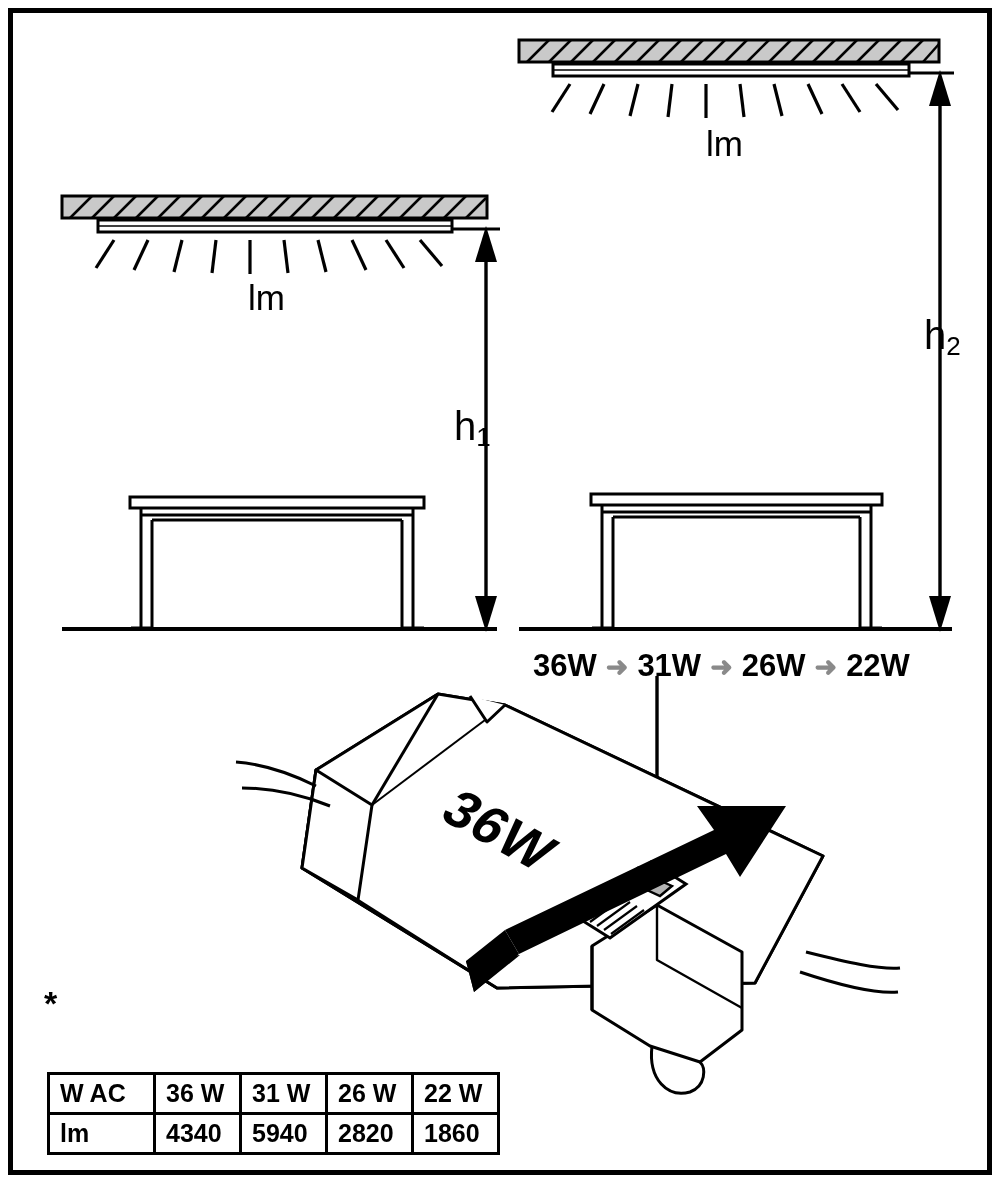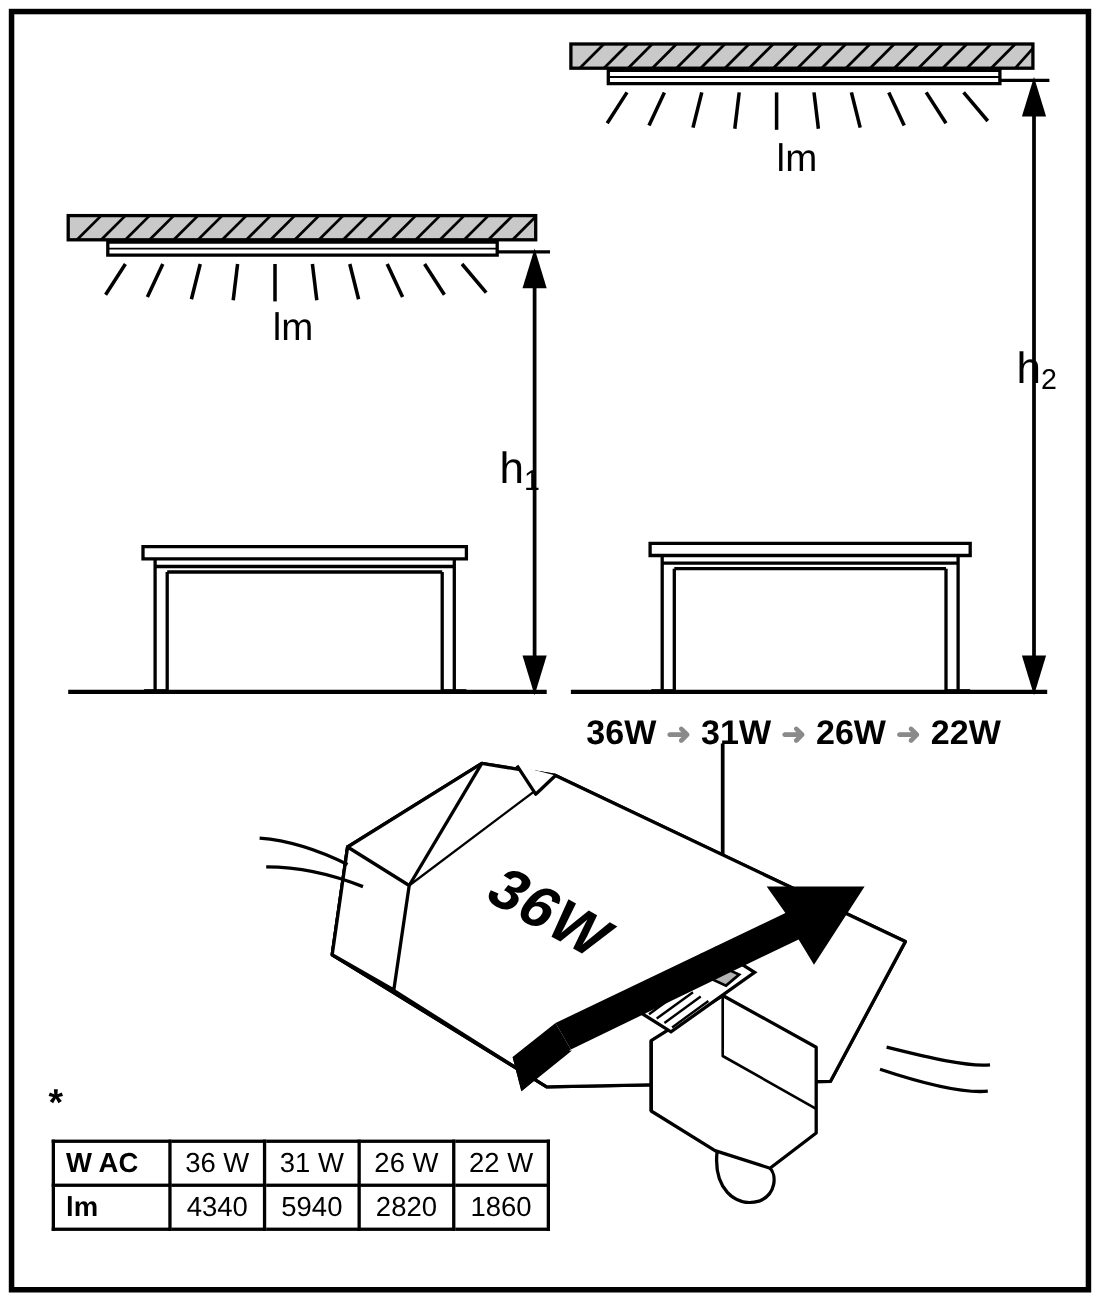--- a/index.html
+++ b/index.html
@@ -73,31 +73,30 @@
     position: absolute;
     left: 44px;
     top: 986px;
     font-size: 34px;
     font-weight: bold;
     line-height: 1;
   }
   table.spec {
     position: absolute;
     left: 47px;
-    top: 1036px;
+    top: 1072px;
     border-collapse: collapse;
     background: #ffffff;
   }
   table.spec td, table.spec th {
     border: 3px solid #000000;
     height: 40px;
     padding: 0 10px;
     font-size: 25px;
-    text-align: center;
-    font-weight: normal;
+    font-weight: bold;
     color: #000000;
     box-sizing: border-box;
   }
   table.spec th.rowhdr {
     text-align: left;
     font-weight: bold;
     width: 106px;
   }
   table.spec td.val {
     width: 86px;

